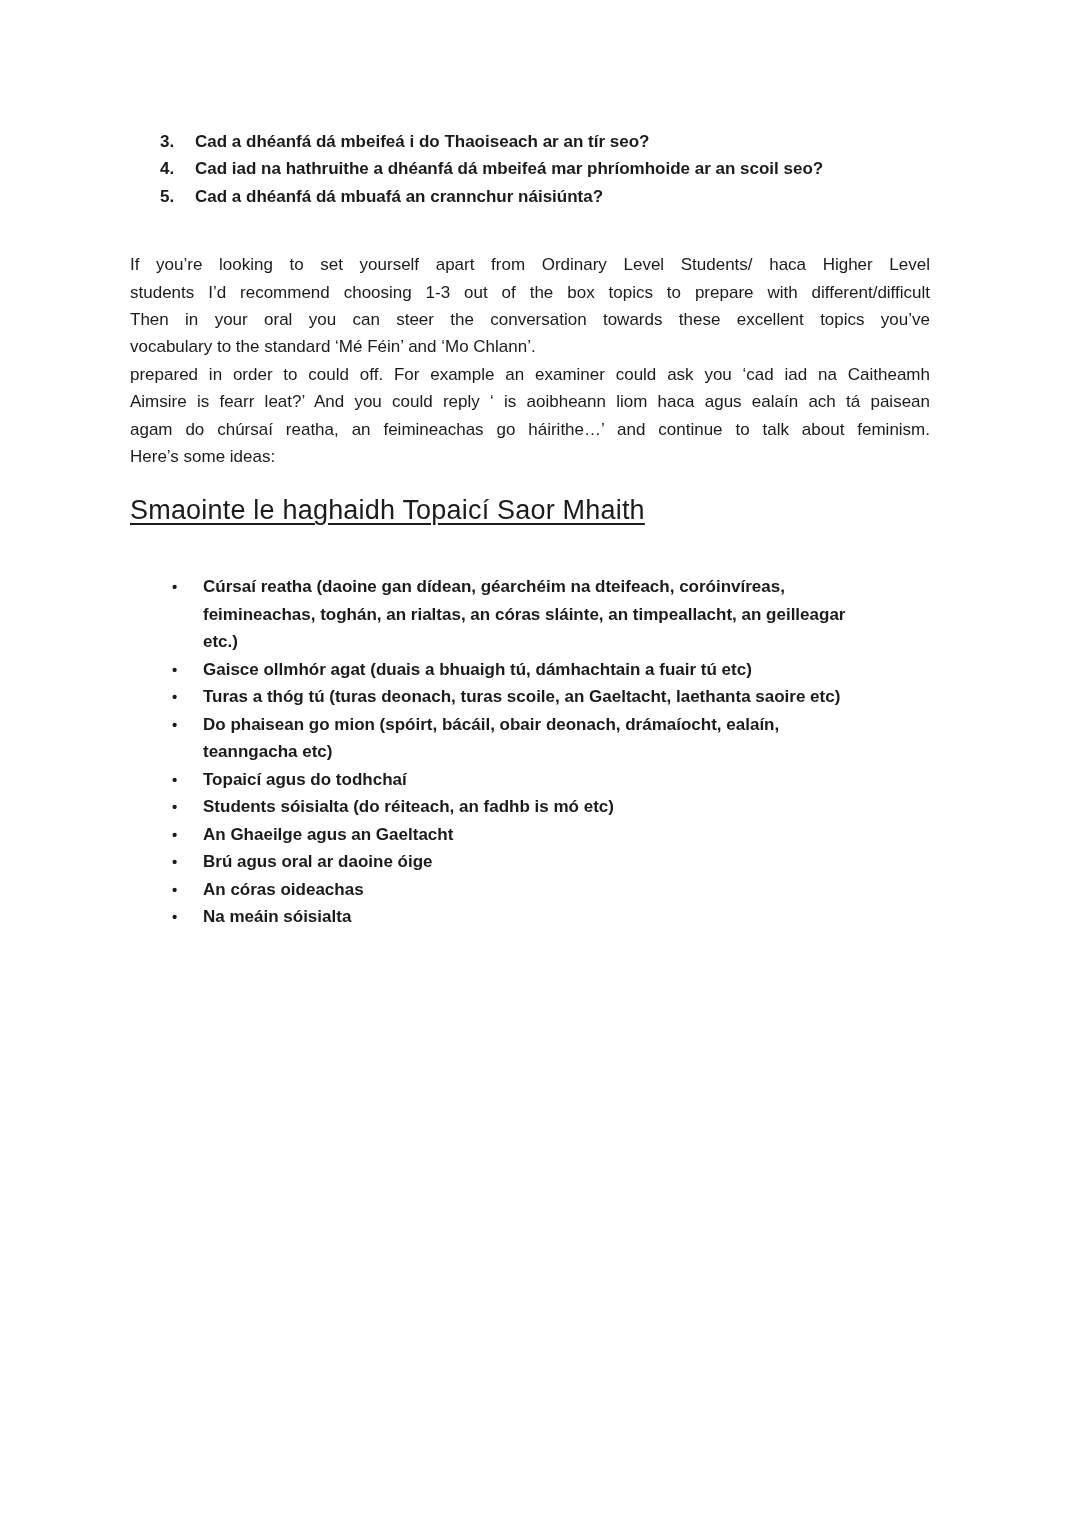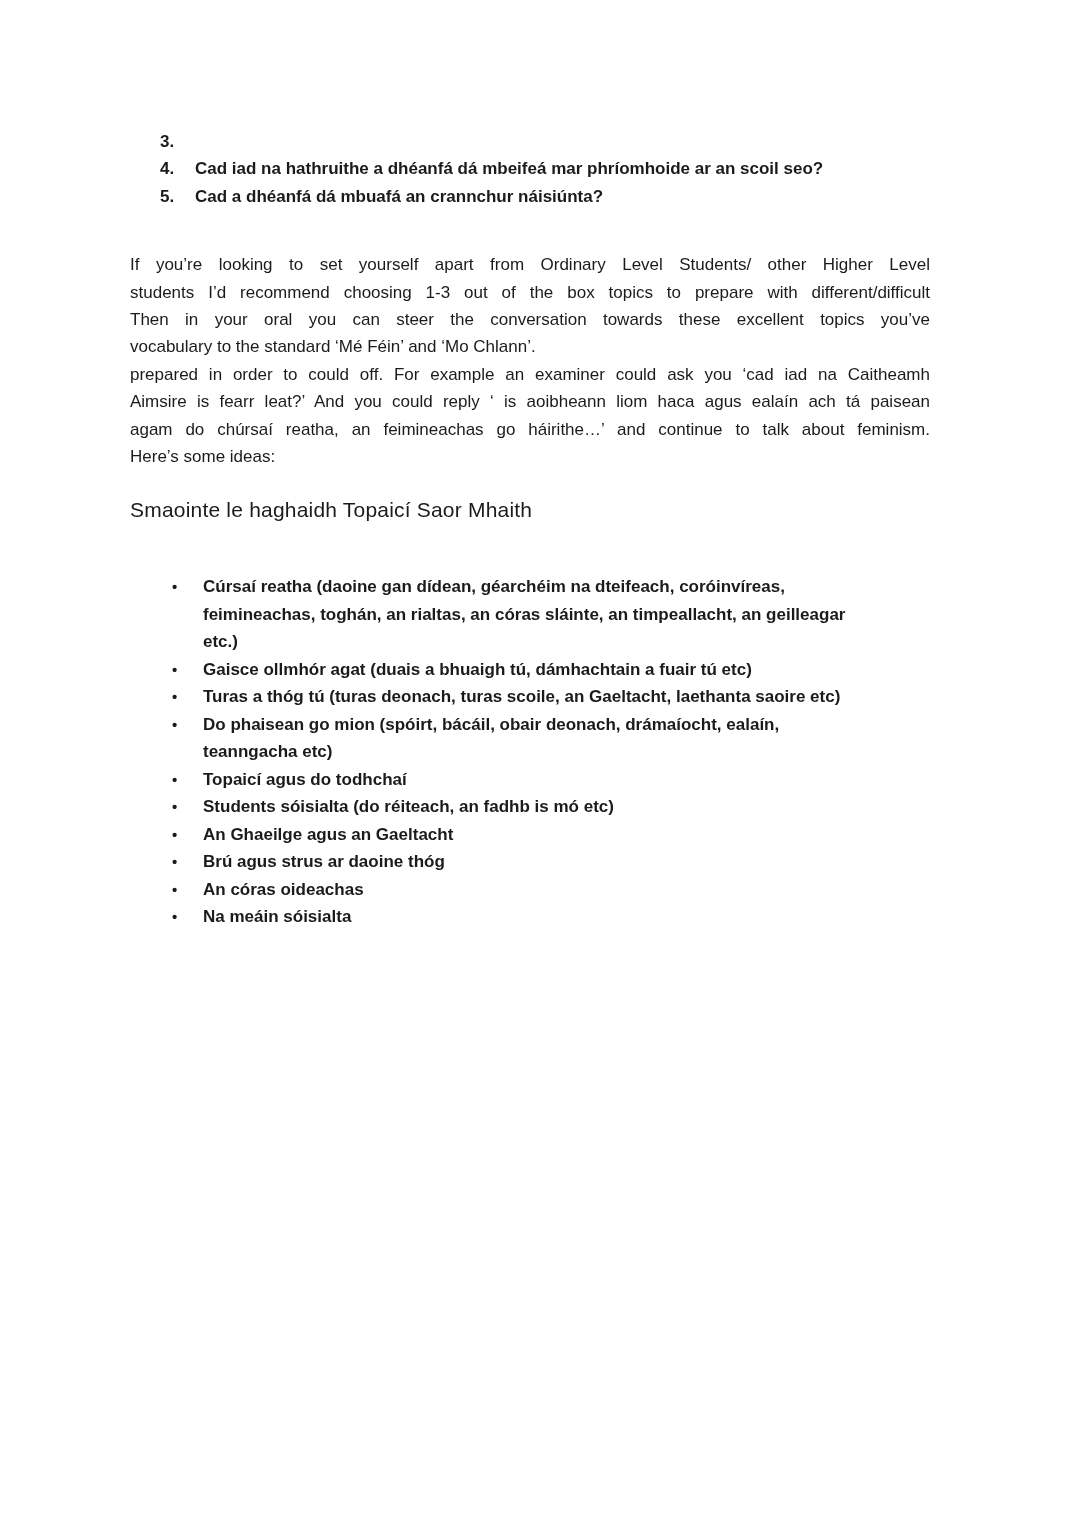--- a/index.html
+++ b/index.html
@@ -35,24 +35,25 @@
     font-weight: 400;
     line-height: 27.4px;
     width: 800px;
   }
   .intro .line { text-align: left; }
   .intro .line.j { text-align: justify; text-align-last: justify; }
 
   
   .heading {
     margin: 22px 0 0 0;
-    font-size: 21px;
+    font-size: 27px;
     font-weight: 400;
     line-height: 36px;
     letter-spacing: 0.2px;
+    text-decoration: underline;
     text-underline-offset: 4px;
     text-decoration-thickness: 2px;
   }
 
   
   .bullets {
     list-style: none;
     margin: 45px 0 0 0;
     padding: 0 0 0 42px;
     font-size: 17px;
@@ -64,33 +65,34 @@
   .b-text { white-space: pre-line; }
 </style>
 </head>
 <body>
 
 <div class="page">
 
   <ol class="num-list">
     <li>
       <span class="num-col">3.</span>
+      <span class="num-text">Cad a dhéanfá dá mbeifeá i do Thaoiseach ar an tír seo?</span>
     </li>
     <li>
       <span class="num-col">4.</span>
       <span class="num-text">Cad iad na hathruithe a dhéanfá dá mbeifeá mar phríomhoide ar an scoil seo?</span>
     </li>
     <li>
       <span class="num-col">5.</span>
       <span class="num-text">Cad a dhéanfá dá mbuafá an crannchur náisiúnta?</span>
     </li>
   </ol>
 
   <div class="intro">
-    <div class="line j">If you’re looking to set yourself apart from Ordinary Level Students/ other Higher Level</div>
+    <div class="line j">If you’re looking to set yourself apart from Ordinary Level Students/ haca Higher Level</div>
     <div class="line j">students I’d recommend choosing 1-3 out of the box topics to prepare with different/difficult</div>
     <div class="line j">Then in your oral you can steer the conversation towards these excellent topics you’ve</div>
     <div class="line">vocabulary to the standard ‘Mé Féin’ and ‘Mo Chlann’.</div>
     <div class="line j">prepared in order to could off. For example an examiner could ask you ‘cad iad na Caitheamh</div>
     <div class="line j">Aimsire is fearr leat?’ And you could reply ‘ is aoibheann liom haca agus ealaín ach tá paisean</div>
     <div class="line j">agam do chúrsaí reatha, an feimineachas go háirithe…’ and continue to talk about feminism.</div>
     <div class="line">Here’s some ideas:</div>
   </div>
 
   <h1 class="heading">Smaointe le haghaidh Topaicí Saor Mhaith</h1>
@@ -122,21 +124,21 @@
     <li>
       <span class="bullet-col">•</span>
       <span class="b-text">Students sóisialta (do réiteach, an fadhb is mó etc)</span>
     </li>
     <li>
       <span class="bullet-col">•</span>
       <span class="b-text">An Ghaeilge agus an Gaeltacht</span>
     </li>
     <li>
       <span class="bullet-col">•</span>
-      <span class="b-text">Brú agus strus ar daoine thóg</span>
+      <span class="b-text">Brú agus oral ar daoine óige</span>
     </li>
     <li>
       <span class="bullet-col">•</span>
       <span class="b-text">An córas oideachas</span>
     </li>
     <li>
       <span class="bullet-col">•</span>
       <span class="b-text">Na meáin sóisialta</span>
     </li>
   </ul>

